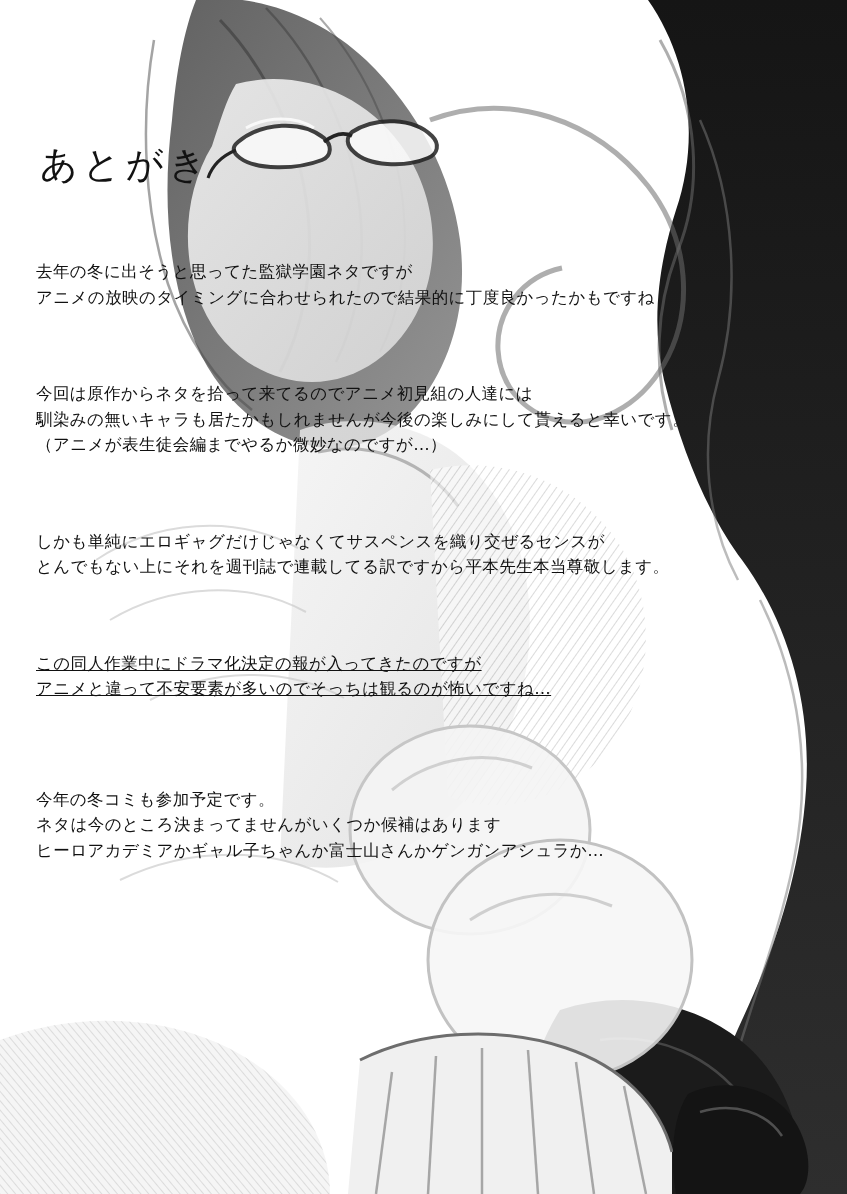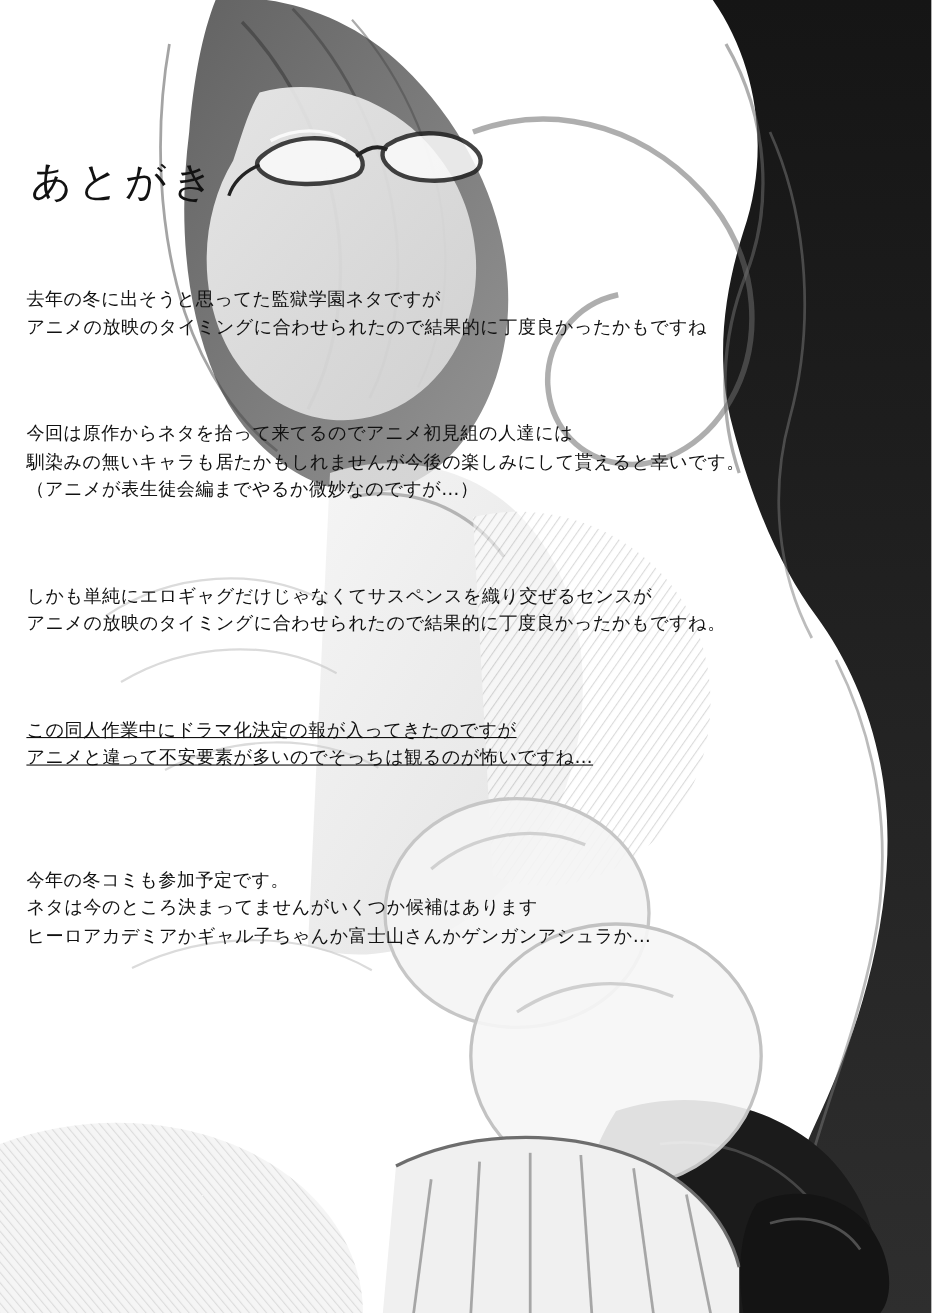--- a/index.html
+++ b/index.html
@@ -30,21 +30,21 @@
     top: 0;
     left: 0;
     width: 847px;
     height: 1194px;
   }
 
   
   .content {
     position: absolute;
     top: 0;
-    left: 2px;
+    left: 14px;
     width: 674px;
     height: 1194px;
   }
 
   .afterword-title {
     position: absolute;
     left: 26px;
     top: 140px;
     font-size: 37px;
     letter-spacing: 5px;
@@ -189,21 +189,21 @@
 
     <div class="afterword-title">あとがき</div>
 
     <div class="body-text">
       <p class="para">去年の冬に出そうと思ってた監獄学園ネタですが
 アニメの放映のタイミングに合わせられたので結果的に丁度良かったかもですね</p>
       <p class="para">今回は原作からネタを拾って来てるのでアニメ初見組の人達には
 馴染みの無いキャラも居たかもしれませんが今後の楽しみにして貰えると幸いです。
 （アニメが表生徒会編までやるか微妙なのですが…）</p>
       <p class="para">しかも単純にエロギャグだけじゃなくてサスペンスを織り交ぜるセンスが
-アニメの放映のタイミングに合わせられたので結果的に丁度良かったかもですね。</p>
+とんでもない上にそれを週刊誌で連載してる訳ですから平本先生本当尊敬します。</p>
       <p class="para gap-large">この同人作業中にドラマ化決定の報が入ってきたのですが
 アニメと違って不安要素が多いのでそっちは観るのが怖いですね…</p>
       <p class="para">今年の冬コミも参加予定です。
 ネタは今のところ決まってませんがいくつか候補はあります
 ヒーロアカデミアかギャル子ちゃんか富士山さんかゲンガンアシュラか…</p>
       
       
     </div>
 
   </div>

